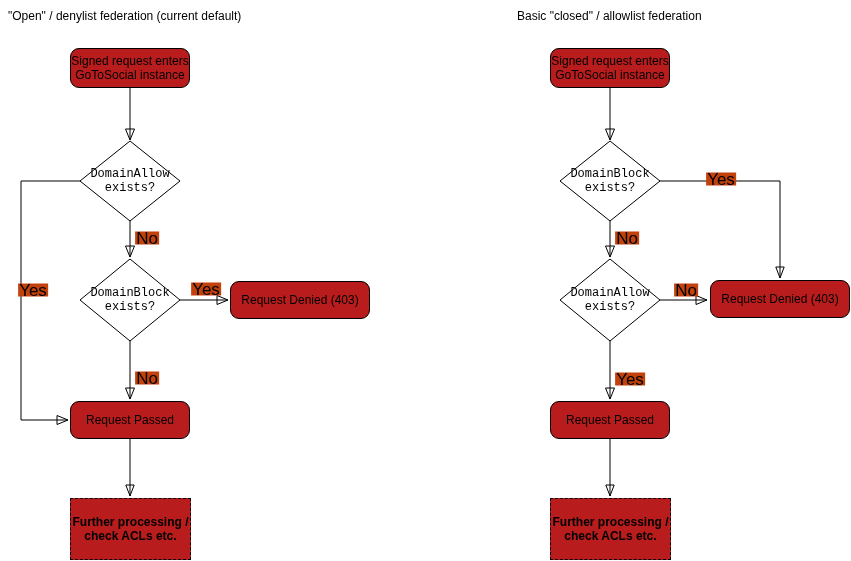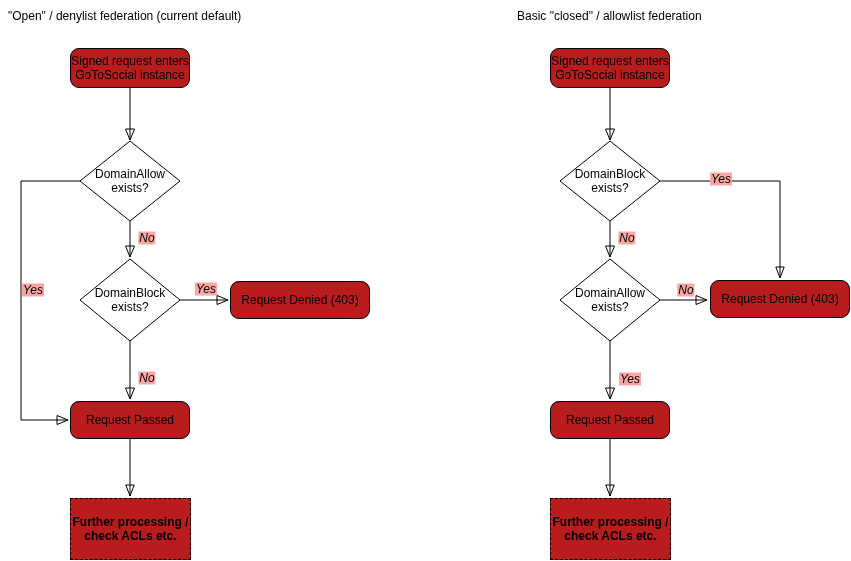--- a/index.html
+++ b/index.html
@@ -35,30 +35,30 @@
     white-space: pre-line;
   }
   .rounded { border-radius: 9px; }
   .dashed { border: 1px dashed #000000; border-radius: 0; font-weight: bold; }
   .dtext {
     position: absolute;
     text-align: center;
     font-size: 12px;
     line-height: 14px;
     white-space: pre-line;
+    font-family: Liberation Mono, monospace;
   }
   .elabel {
     position: absolute;
     transform: translate(-50%, -50%);
-    font-size: 12px;
+    font-size: 17px;
     line-height: 13px;
-    background: #fca5a5;
+    background: #c2410c;
     padding: 0 1px;
     white-space: nowrap;
-    font-style: italic;
   }
 </style>
 </head>
 <body>
 
 <div class="canvas">
 
   <svg class="wires" width="851" height="561">
     <defs>
       <marker id="mOpen" markerWidth="16" markerHeight="14" refX="13" refY="6" orient="auto" markerUnits="userSpaceOnUse">

